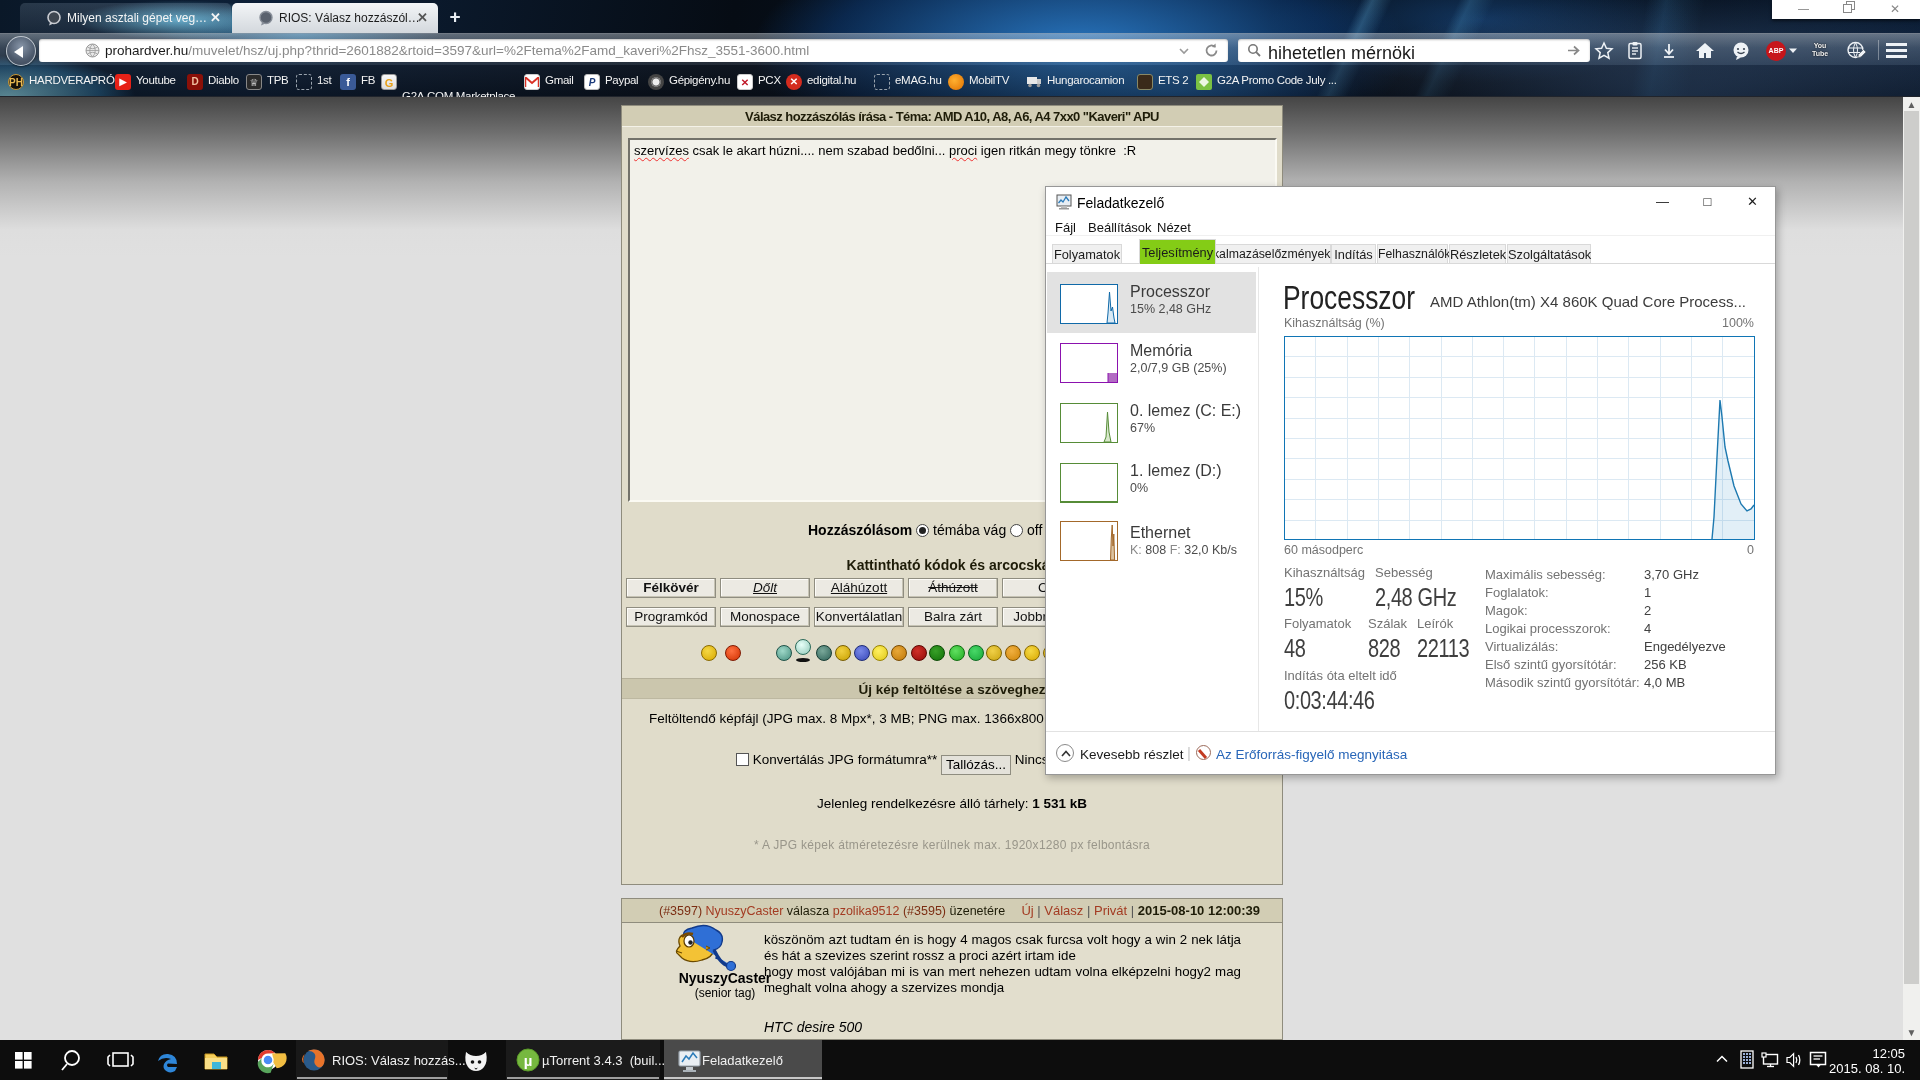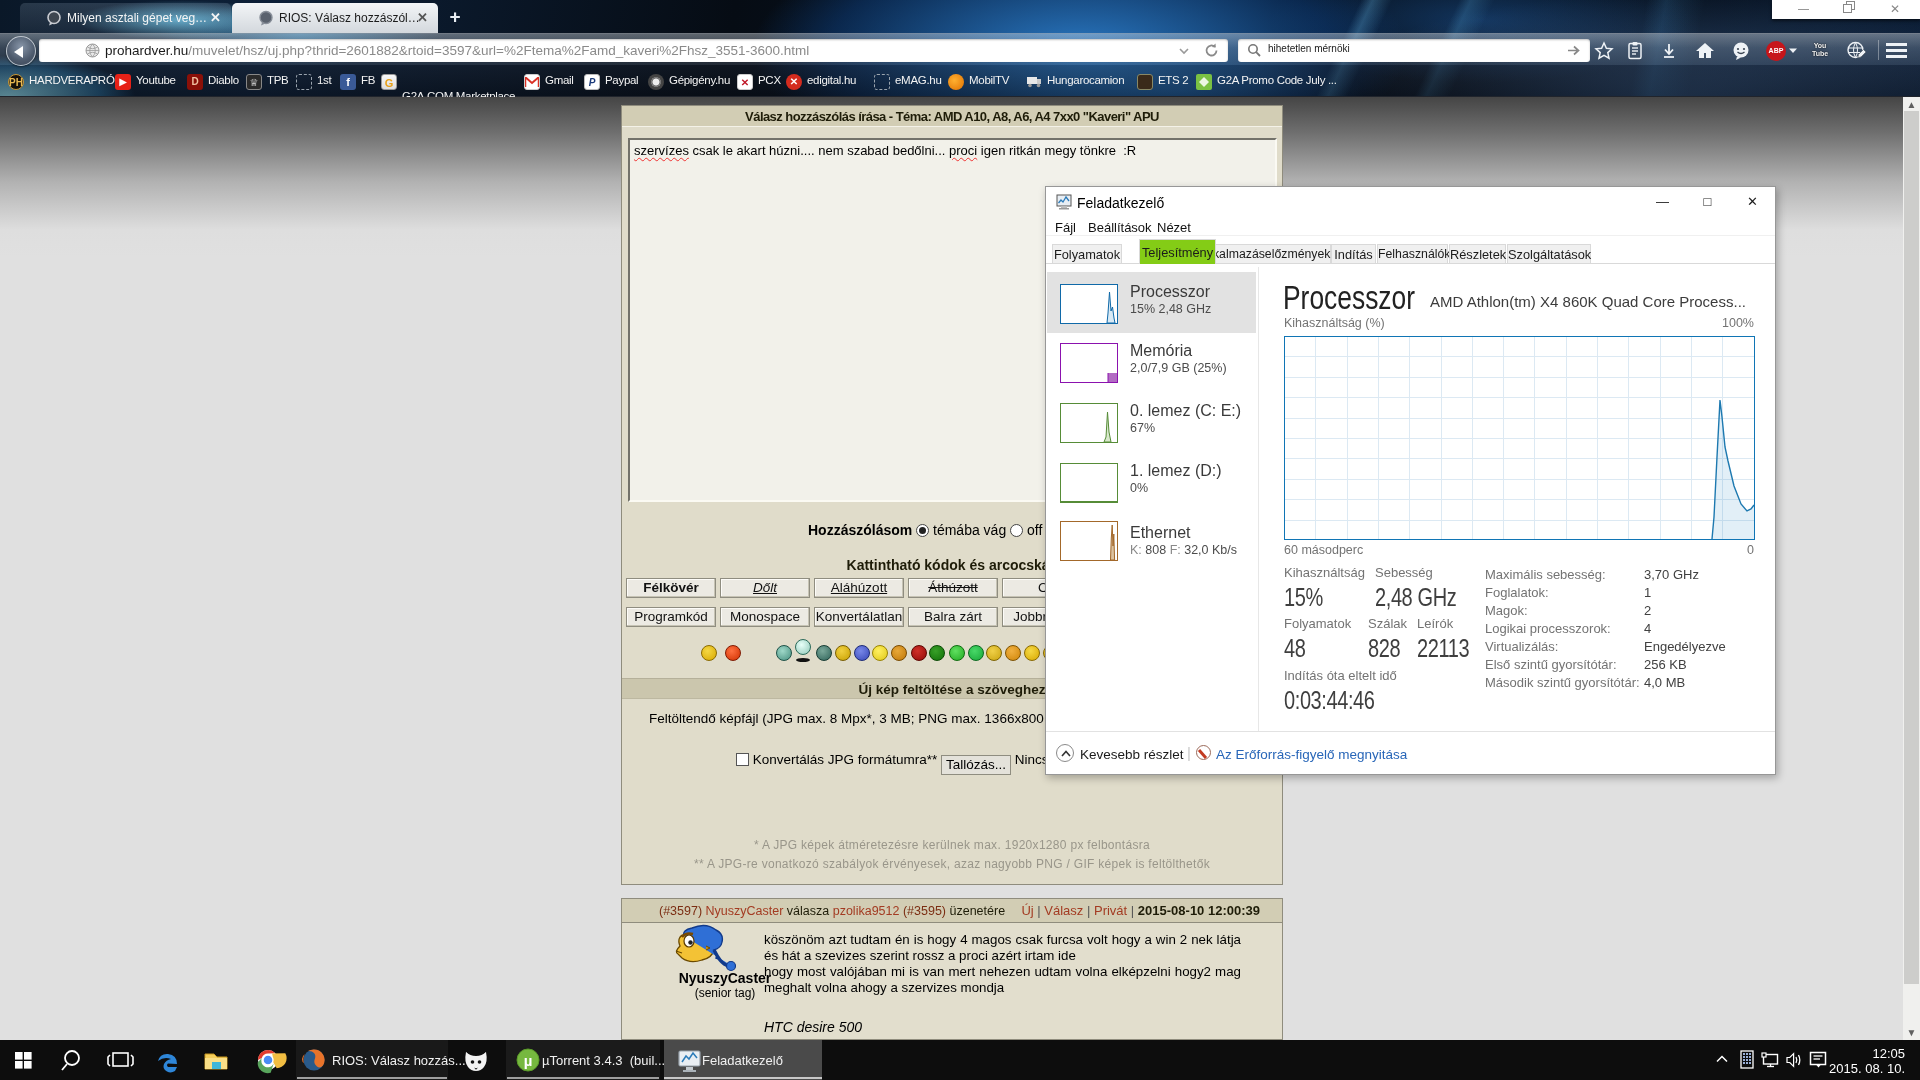--- a/index.html
+++ b/index.html
@@ -41,21 +41,21 @@
   #newtab { left:445px; top:7px; width:20px; height:20px; color:#e8edf2; font-size:19px; font-weight:bold; text-align:center; line-height:20px;}
 
   #backbtn { left:6px; top:36px; width:30px; height:30px; border-radius:50%;
     background:radial-gradient(circle at 50% 35%, #8795a8, #4d5a6c 60%, #3a4557);
     border:1px solid rgba(240,245,250,.7); box-shadow:0 1px 2px rgba(0,0,0,.5); }
   #backbtn:before { content:""; position:absolute; left:7px; top:9px; border:6px solid transparent; border-right:9px solid #fff; border-left:0; }
   #urlfield { left:39px; top:39px; width:1189px; height:23px; background:#fff; border-radius:3px; box-shadow:inset 0 1px 2px rgba(0,0,0,.25); }
   #urlfield .txt { position:absolute; left:66px; top:4px; font-size:13.5px; color:#1a1a1a; white-space:nowrap; overflow:hidden; width:1050px; }
   #urlfield .txt span { color:#8a8a8a; }
   #searchfield { left:1238px; top:39px; width:352px; height:23px; background:#fff; border-radius:3px; box-shadow:inset 0 1px 2px rgba(0,0,0,.25); }
-  #searchfield .txt { position:absolute; left:30px; top:4px; font-size:10px; color:#1a1a1a; }
+  #searchfield .txt { position:absolute; left:30px; top:4px; font-size:18px; color:#1a1a1a; }
 
   
   .bm { top:74px; height:16px; color:#f3f3f3; font-size:11.5px; letter-spacing:-.3px; white-space:nowrap; }
   .bmi { top:74px; width:16px; height:16px; border-radius:3px; font-size:10px; line-height:16px; text-align:center; color:#fff; }
 
   
   #page { left:0; top:97px; width:1920px; height:943px;
     background:linear-gradient(#454545 0px, #6e6e6e 35px, #b2b2b2 85px, #dedede 133px, #e0e0e0 160px); }
 
   
@@ -288,22 +288,22 @@
       <div class="smile" style="left:327px; background:radial-gradient(circle at 40% 35%, #60e060, #22aa22); border:1px solid #0e6e0e;"></div>
       <div class="smile" style="left:346px; background:radial-gradient(circle at 40% 35%, #48d868, #18a838); border:1px solid #0a6a20;"></div>
       <div class="smile" style="left:364px; background:radial-gradient(circle at 40% 35%, #f0d048, #caa410); border:1px solid #7e6400;"></div>
       <div class="smile" style="left:383px; background:radial-gradient(circle at 40% 35%, #f0b040, #cf8508); border:1px solid #7e5200;"></div>
       <div class="smile" style="left:402px; background:radial-gradient(circle at 40% 35%, #f5d844, #d8a800); border:1px solid #8a6a00;"></div>
       <div class="smile" style="left:421px; background:radial-gradient(circle at 40% 35%, #f5d844, #d8a800); border:1px solid #8a6a00;"></div>
       <div class="smile" style="left:440px; background:radial-gradient(circle at 40% 35%, #f0d048, #caa410); border:1px solid #7e6400;"></div>
       <div id="upbar" class="abs">Új kép feltöltése a szöveghez</div>
       <div class="fl" style="left:27px; top:605px;">Feltöltendő képfájl (JPG max. 8 Mpx*, 3 MB; PNG max. 1366x800 px; GIF max. 1366x800</div>
       <div class="fl" style="left:114px; top:646px;"><span style="display:inline-block;width:13px;height:13px;background:#fff;border:1px solid #555;vertical-align:-2px;"></span> Konvertálás JPG formátumra** <span style="display:inline-block;width:70px;height:20px;background:#e4e2da;border:1px solid #8f8d80;text-align:center;line-height:18px;vertical-align:-5px;">Tallózás...</span> Nincs kijelölve fájl</div>
+      <div class="fl ctr" style="top:690px;">Jelenleg rendelkezésre álló tárhely: <b>1 531 kB</b></div>
       <div class="fl ctr" style="top:732px; color:#99968a; font-size:12px; letter-spacing:.3px;">* A JPG képek átméretezésre kerülnek max. 1920x1280 px felbontásra</div>
-      <div class="fl ctr" style="top:751px; color:#99968a; font-size:12px; letter-spacing:.3px;">** A JPG-re vonatkozó szabályok érvényesek, azaz nagyobb PNG / GIF képek is feltölthetők</div>
     </div>
 
     <div id="pbox" class="abs">
       <div class="fhdr"><span style="margin-left:37px;"><span class="mar">(#3597)</span> <span class="rlink">NyuszyCaster</span> válasza <span class="rlink">pzolika9512</span> <span class="mar">(#3595)</span> üzenetére</span>
         <span style="position:absolute; right:22px; top:0; font-size:13px;"><span class="rlink">Új</span> <span style="color:#555">|</span> <span class="rlink">Válasz</span> <span style="color:#555">|</span> <span class="rlink">Privát</span> <span style="color:#555">|</span> <b>2015-08-10 12:00:39</b></span></div>
       <div id="ptext" class="abs">
       <span class="jl">köszönöm azt tudtam én is hogy 4 magos csak furcsa volt hogy a win 2 nek látja</span>
       <span>és hát a szevizes szerint rossz a proci azért irtam ide</span>
       <span class="jl">hogy most valójában mi is van mert nehezen udtam volna elképzelni hogy2 mag</span>
       <span>meghalt volna ahogy a szervizes mondja</span>

